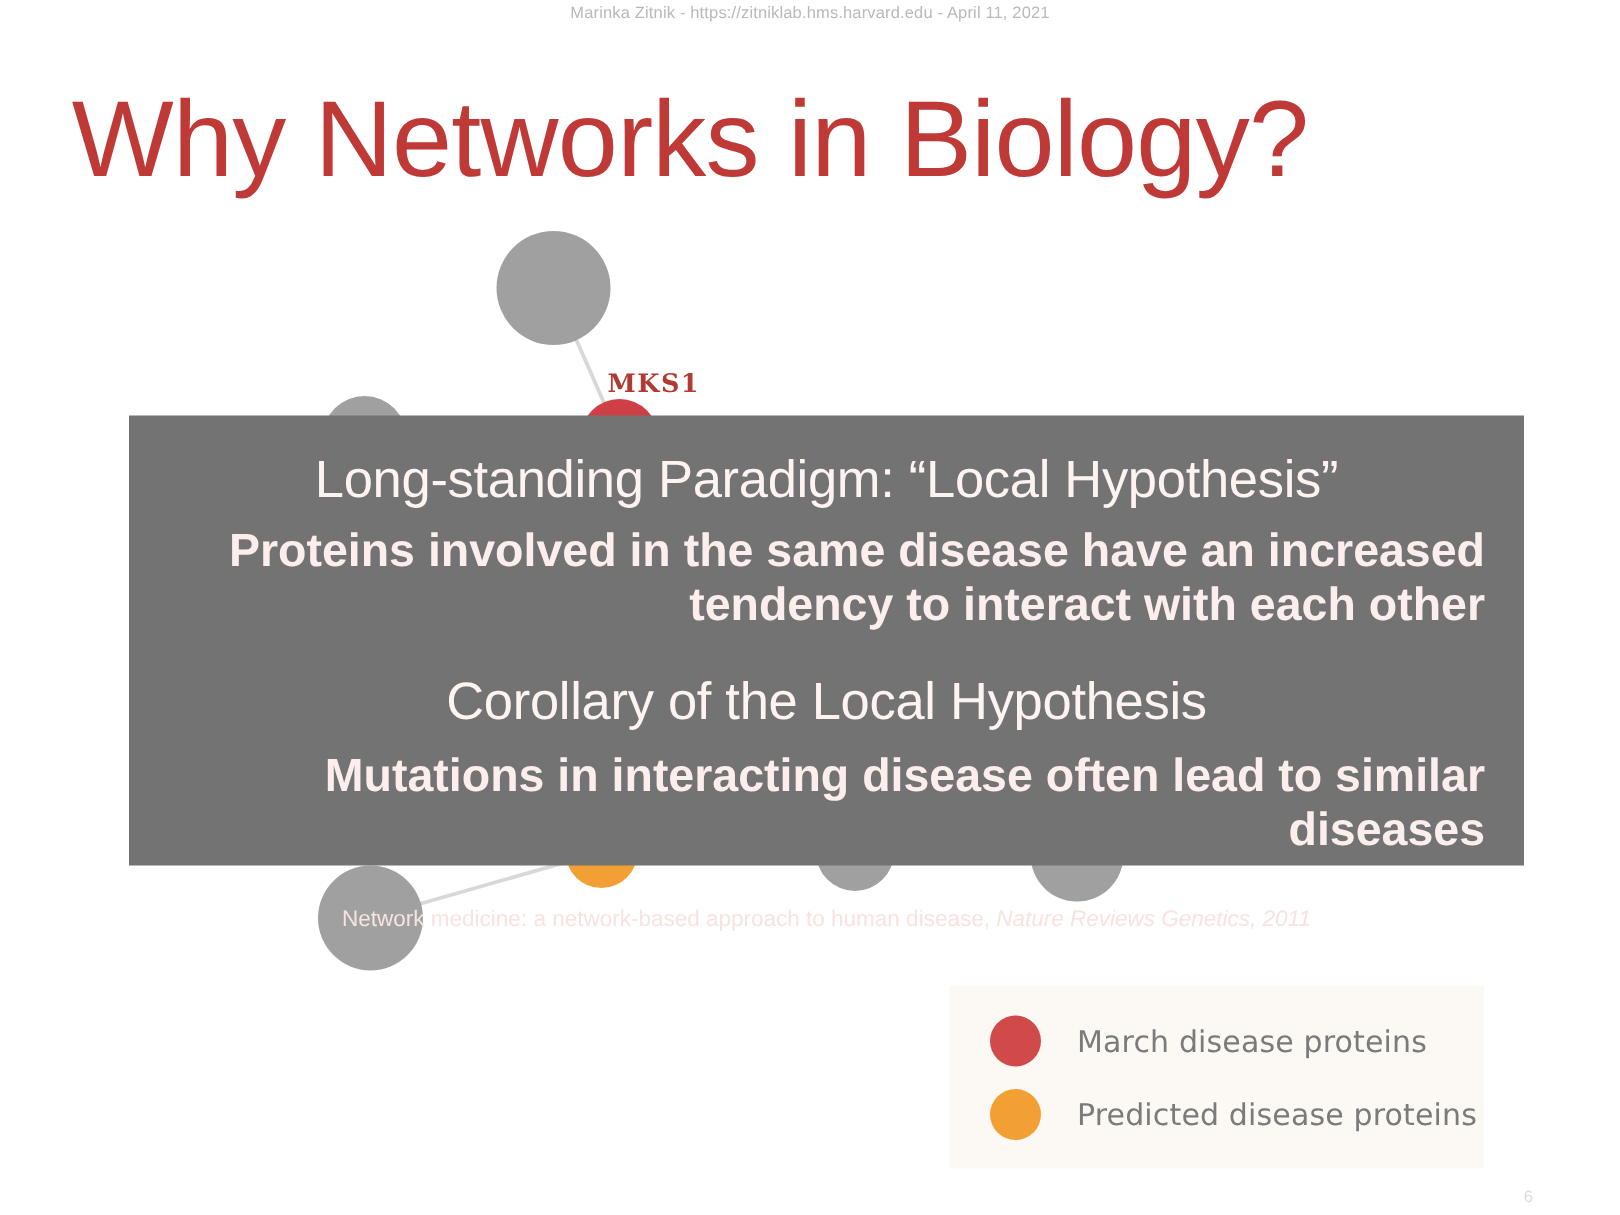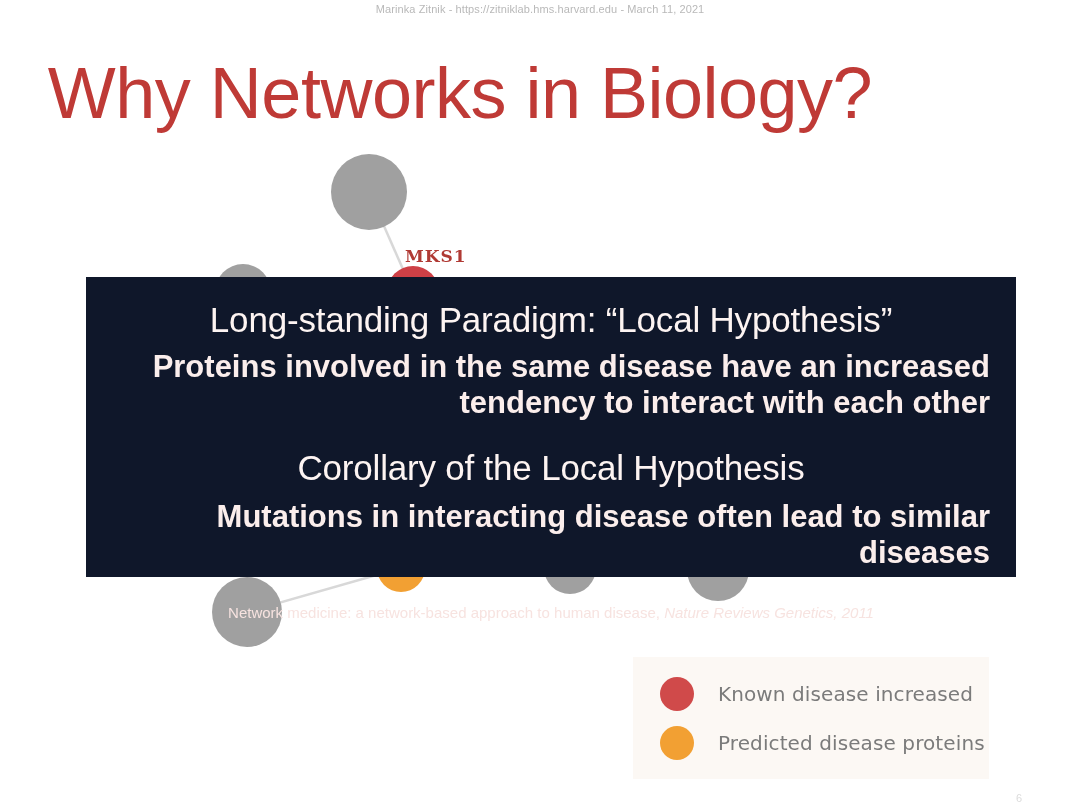--- a/index.html
+++ b/index.html
@@ -66,21 +66,21 @@
   }
   .node-label.mks1 { left: 405px; top: 246px; }
 
   
   .callout-box {
     position: absolute;
     left: 86px;
     top: 277px;
     width: 930px;
     height: 300px;
-    background: #0f172a;
+    background: #737373;
     box-sizing: border-box;
     padding: 18px 26px 0 26px;
     text-align: center;
     color: #ffffff;
   }
   .callout-heading {
     font-size: 35px;
     line-height: 50px;
     font-weight: 400;
     letter-spacing: -0.2px;
@@ -144,21 +144,21 @@
     position: absolute;
     right: 58px;
     bottom: 6px;
     font-size: 11px;
     color: #dcdcdc;
   }
 </style>
 </head>
 <body>
 
-<div class="slide-header">Marinka Zitnik - https://zitniklab.hms.harvard.edu - March 11, 2021</div>
+<div class="slide-header">Marinka Zitnik - https://zitniklab.hms.harvard.edu - April 11, 2021</div>
 
 <div class="slide-title">Why Networks in Biology?</div>
 
 <div class="network-layer">
   <svg class="graph-svg" width="1080" height="810">
 
     <line x1="369" y1="192" x2="413" y2="292" stroke="#d8d8d8" stroke-width="2.5"></line>
     <line x1="247" y1="612" x2="401" y2="568" stroke="#d8d8d8" stroke-width="2.5"></line>
 
     <circle cx="369" cy="192" r="38" fill="#a0a0a0"></circle>
@@ -179,21 +179,21 @@
   <div class="callout-heading second">Corollary of the Local Hypothesis</div>
   <div class="callout-body second">Mutations in interacting disease often lead to similar diseases</div>
   <div class="callout-citation">
     <span>Network medicine: a network-based approach to human disease, </span><span class="journal">Nature Reviews Genetics, 2011</span>
   </div>
 </div>
 
 <div class="legend-box">
   <div class="legend-row first">
     <span class="legend-dot known"></span>
-    <span class="legend-text">Known disease increased</span>
+    <span class="legend-text">March disease proteins</span>
   </div>
   <div class="legend-row">
     <span class="legend-dot predicted"></span>
     <span class="legend-text">Predicted disease proteins</span>
   </div>
 </div>
 
 <div class="page-number">6</div>
 
 </body></html>

